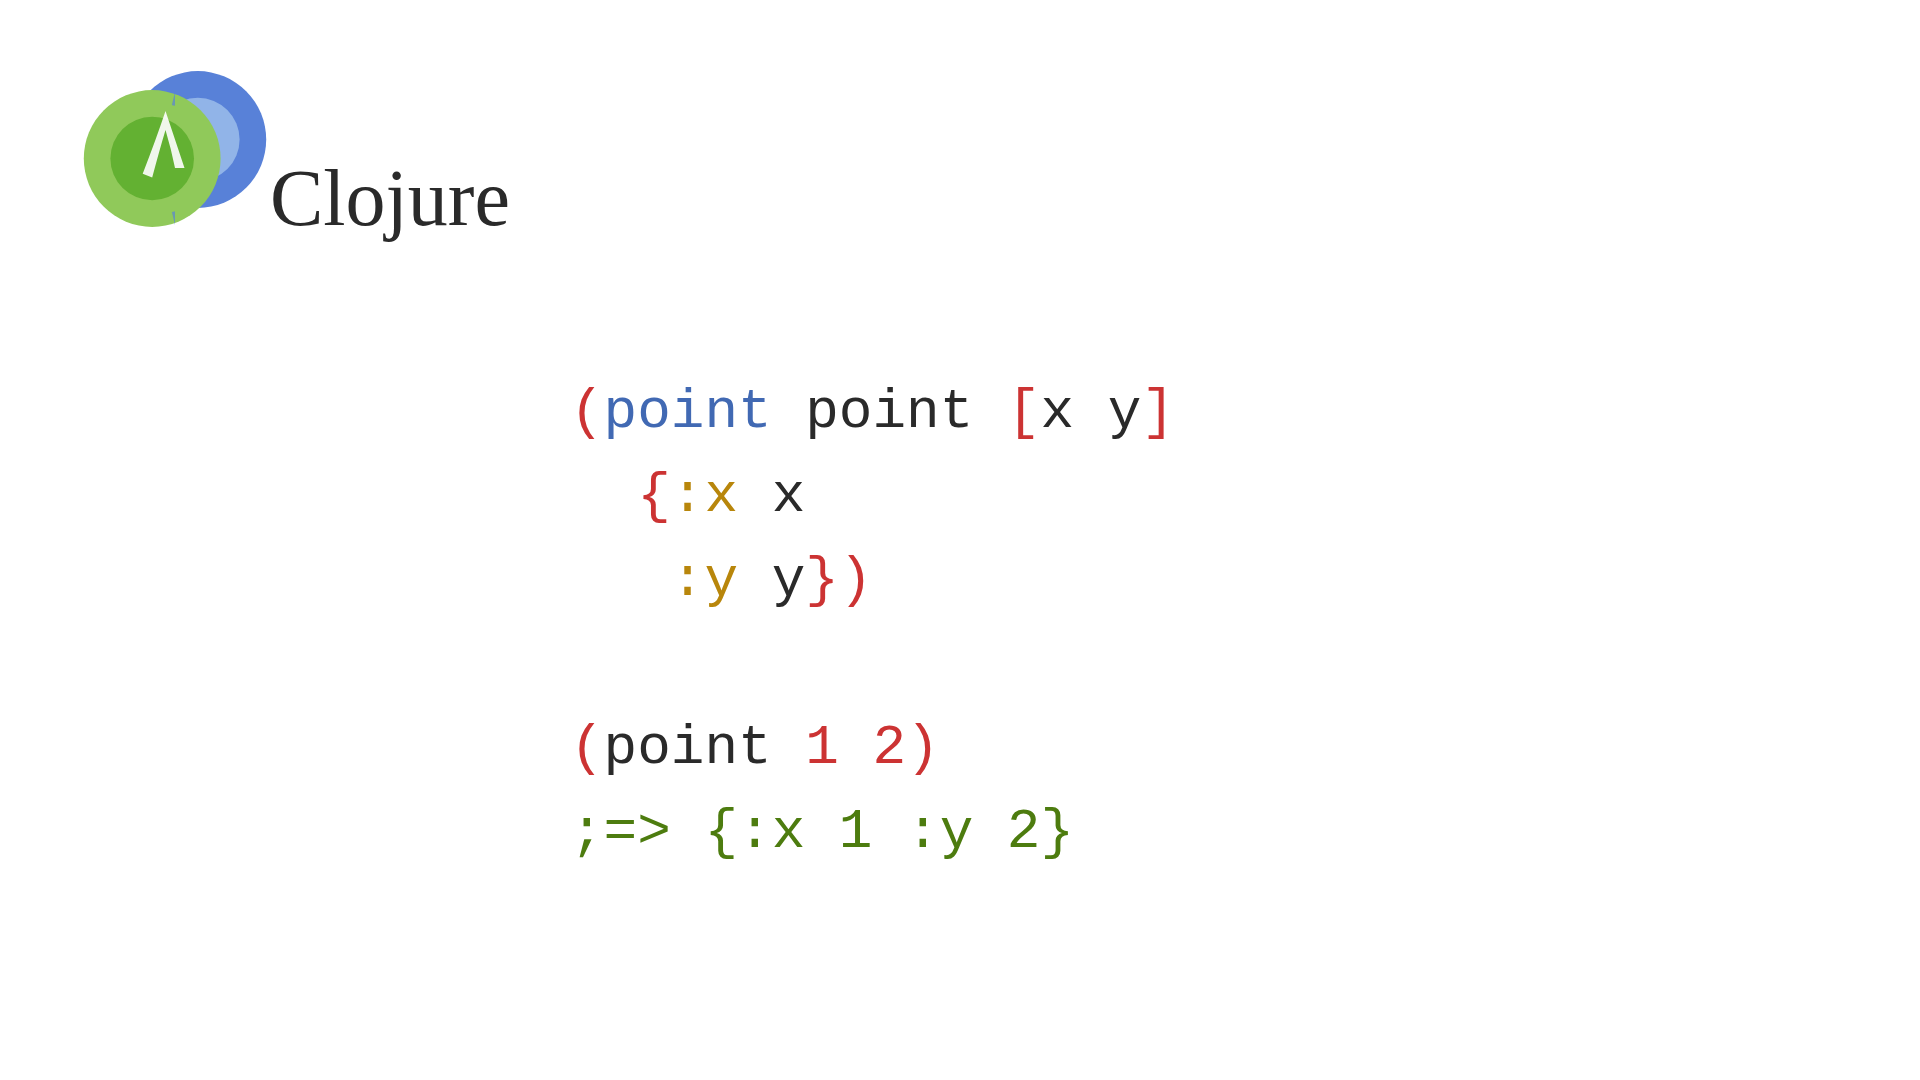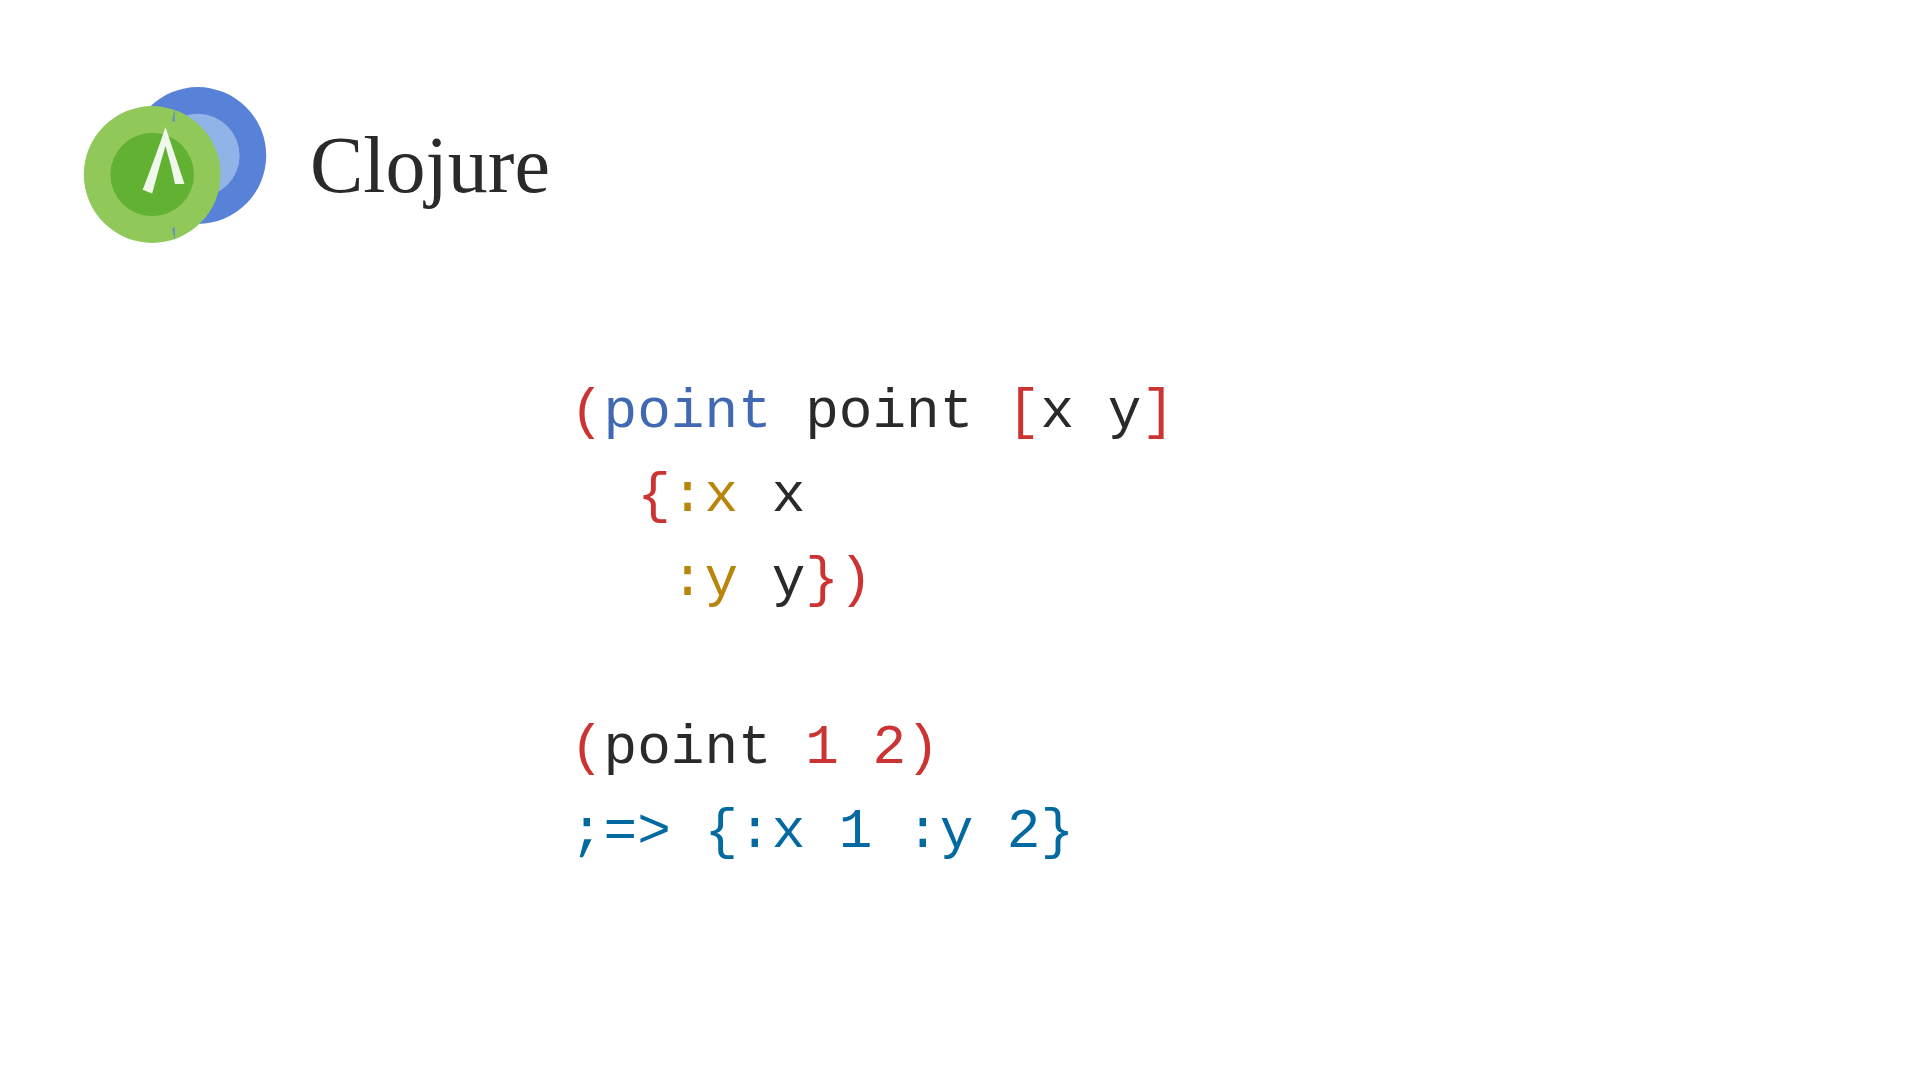--- a/index.html
+++ b/index.html
@@ -9,25 +9,24 @@
     }
     body {
       width: 1920px;
       height: 1080px;
       background: #ffffff;
       font-family: Georgia, 'Times New Roman', serif;
       position: relative;
     }
     .header {
       position: absolute;
-      top: 70px;
+      top: 54px;
       left: 80px;
       display: flex;
-      align-items: center;
-      gap: 40px;
+      align-items: flex-end;
     }
     .logo {
       width: 190px;
       height: 190px;
     }
     .title {
       font-size: 80px;
       color: #2a2a2a;
       font-weight: 400;
       font-family: Georgia, 'Times New Roman', serif;
@@ -42,21 +41,21 @@
       white-space: pre;
     }
     .paren { color: #cc3333; }
     .keyword { color: #4169b3; }
     .name { color: #2a2a2a; margin-top: 24px; }
     .bracket { color: #cc3333; }
     .param { color: #2a2a2a; }
     .brace { color: #cc3333; }
     .kw { color: #b8860b; }
     .number { color: #cc3333; }
-    .comment { color: #0369a1; }
+    .comment { color: #4d7c0f; }
   </style>
 </head>
 <body>
 
 <div class="header">
   <div class="logo">
     <svg viewBox="0 0 100 100" width="190" height="190">
       <defs>
         <clipPath id="left-half">
           <rect x="0" y="0" width="50" height="100"></rect>

